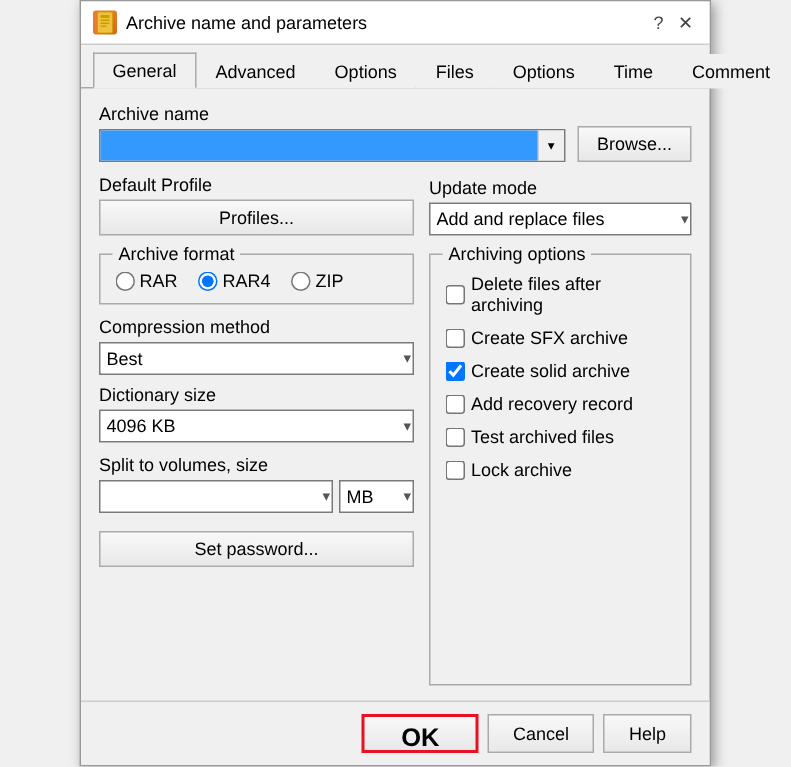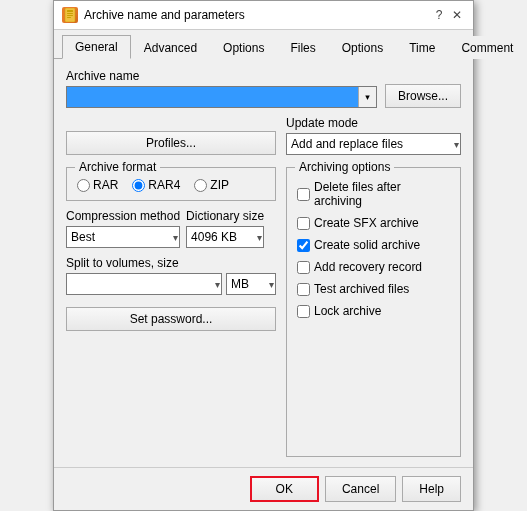--- a/index.html
+++ b/index.html
@@ -169,21 +169,21 @@
       margin: 2px 0;
     }
     .checkbox-input { cursor: pointer; width: 13px; height: 13px; }
     .two-col-section {
       display: flex;
       gap: 10px;
       flex: 1;
     }
     .left-section { flex: 0 0 210px; display: flex; flex-direction: column; gap: 8px; }
     .right-section { flex: 1; display: flex; flex-direction: column; gap: 6px; }
-    .comp-dict-col { display: flex; flex-direction: row; gap: 6px; }
+    .comp-dict-col { display: flex; flex-direction: column; gap: 6px; }
     .split-row {
       display: flex;
       align-items: center;
       gap: 4px;
     }
     .split-input {
       flex: 1;
       padding: 2px 4px;
       border: 1px solid #7a7a7a;
       background: white;
@@ -197,24 +197,24 @@
       gap: 6px;
       border-top: 1px solid #ccc;
       background: #f0f0f0;
       align-items: center;
     }
     .btn-ok {
       padding: 4px 24px;
       border: 2px solid #e81123;
       background: linear-gradient(to bottom, #f8f8f8, #e8e8e8);
       cursor: pointer;
-      font-size: 12px;
+      font-size: 17px;
       height: 26px;
       color: #000;
-      font-weight: normal;
+      font-weight: bold;
     }
     .btn-cancel, .btn-help {
       padding: 4px 16px;
       border: 1px solid #aaa;
       background: linear-gradient(to bottom, #f8f8f8, #e8e8e8);
       cursor: pointer;
       font-size: 12px;
       height: 26px;
       color: #000;
     }
@@ -287,20 +287,21 @@
         <div class="archive-name-input-wrap">
           <input type="text" style="">
           <div class="dropdown-btn">▾</div>
         </div>
       </div>
       <button class="btn" style="white-space:nowrap; margin-bottom:0;">Browse...</button>
     </div>
 
     <div class="profiles-update-row">
       <div class="profiles-col col">
+        <div class="label">Default Profile</div>
         <button class="btn" style="text-align:center;">Profiles...</button>
       </div>
       <div class="update-col col">
         <div class="label">Update mode</div>
         <div class="select-wrapper">
           <select class="select-input">
             <option>Add and replace files</option>
             <option>Update and add files</option>
             <option>Freshen existing files</option>
             <option>Synchronize archive contents</option>

